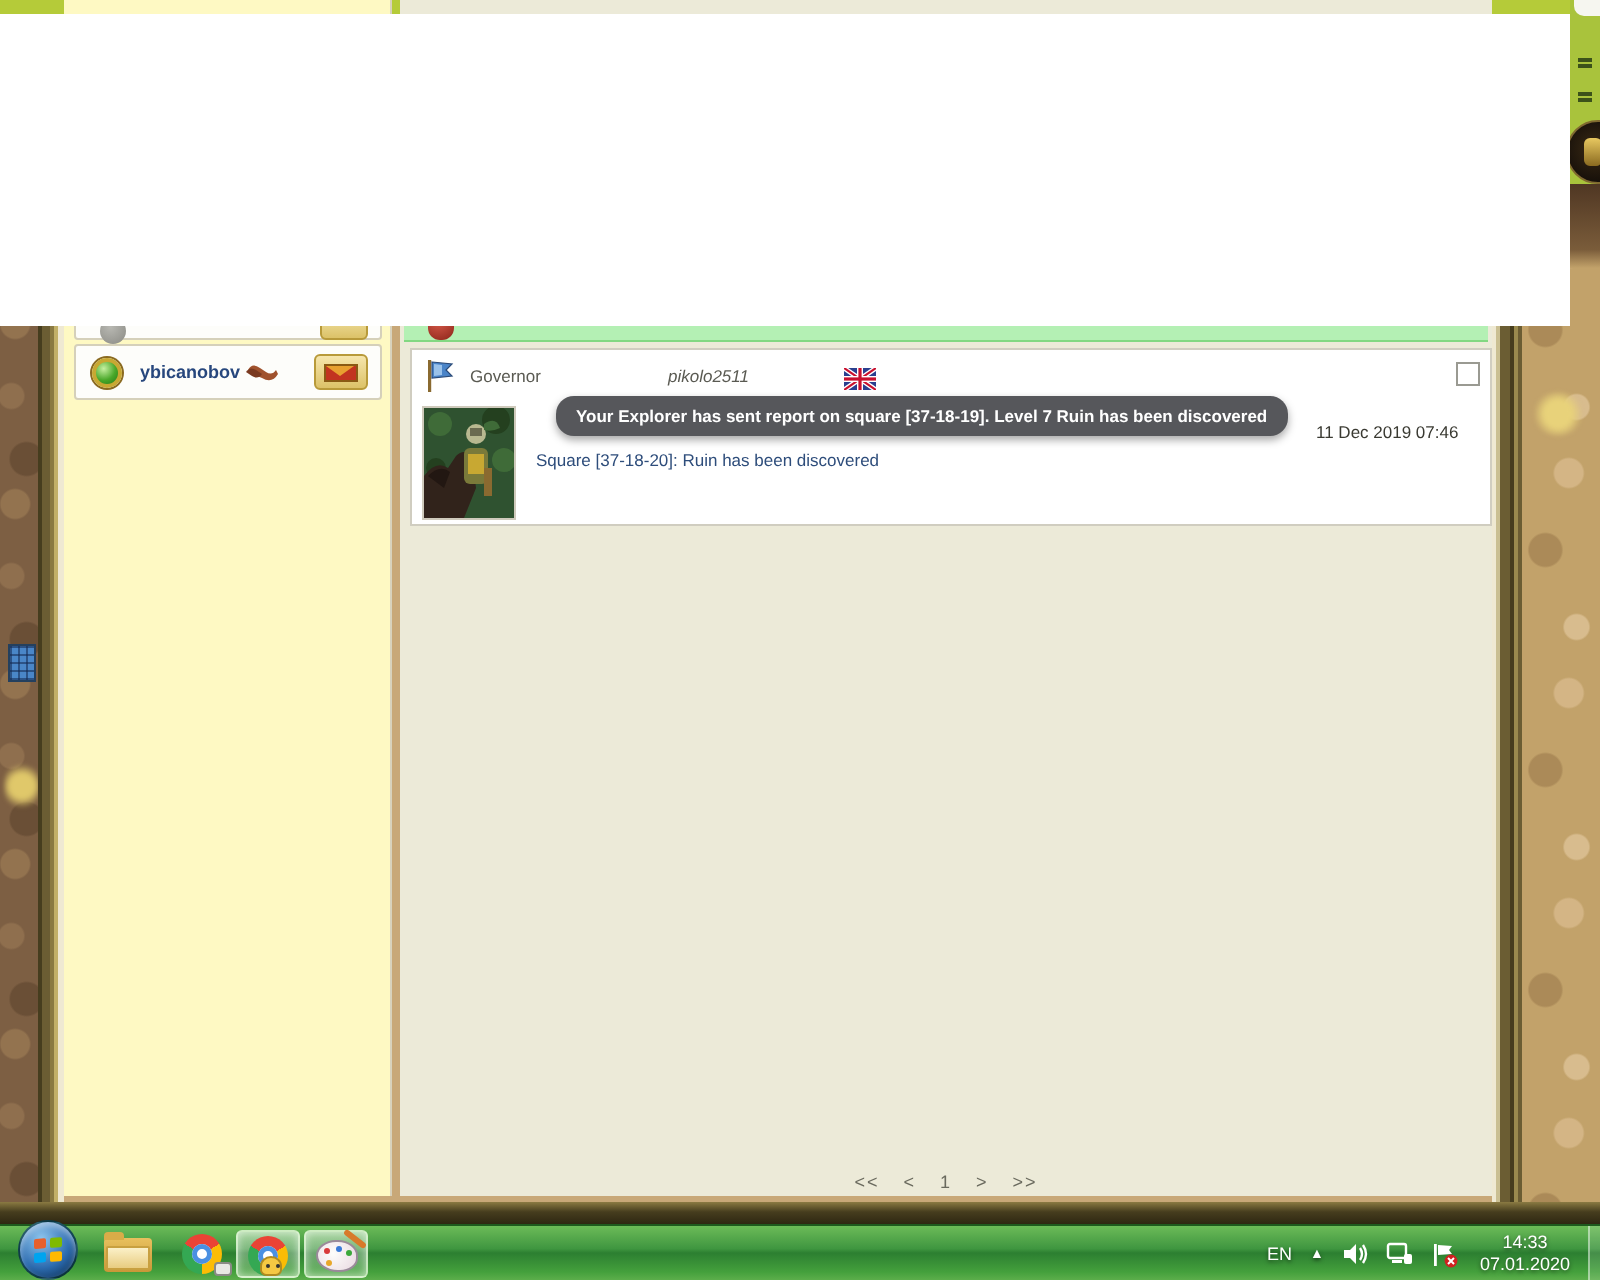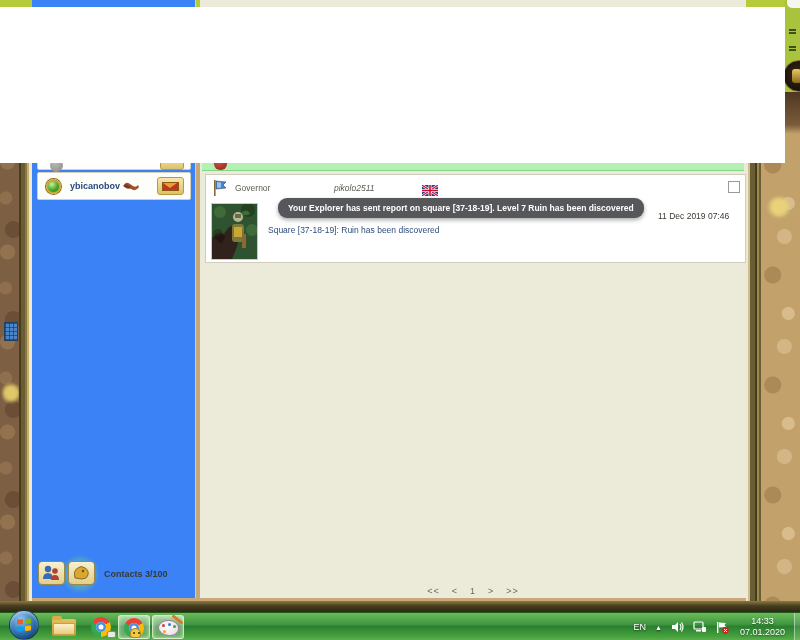--- a/index.html
+++ b/index.html
@@ -48,21 +48,21 @@
   .hud-circle { position:absolute; left:0; top:2px; width:32px; height:32px; border-radius:50%;
     background:radial-gradient(circle at 45% 45%, #3a2a14, #17100a 70%); border:1px solid #806a30; }
   .hud-circle-gem { position:absolute; left:9px; top:11px; width:9px; height:14px; border-radius:3px;
     background:linear-gradient(180deg,#e8c860,#8a6a20); }
 
   
   .white-overlay { position:absolute; left:0; top:7px; width:785px; height:156px; background:#ffffff; z-index:5; }
 
   
   .contacts-panel { position:absolute; left:32px; top:0; width:164px; height:598px;
-    background:#3b82f6; border-right:1px solid #d8d2bc; z-index:1; }
+    background:#fef9c3; border-right:1px solid #d8d2bc; z-index:1; }
   .contact-row { position:absolute; left:5px; width:154px; background:#fdfdfa;
     border:1px solid #d5d0ba; border-radius:2px; }
   .row-partial { top:150px; height:20px; }
   .row-partial .avatar-sliver { position:absolute; left:12px; top:8px; width:13px; height:13px;
     border-radius:50%; background:radial-gradient(circle at 40% 35%, #b8b8b2, #8a8a84); }
   .row-partial .gold-sliver { position:absolute; right:6px; top:6px; width:24px; height:13px;
     border:1px solid #b89a3a; border-radius:3px; background:linear-gradient(180deg,#f0e0a0,#dcc268); }
   .row-contact { top:172px; height:28px; }
   .status-orb { position:absolute; left:8px; top:6px; width:15px; height:15px; border-radius:50%;
     background:radial-gradient(circle at 35% 30%, #c6f0a0, #4aa82a 55%, #237a16);
@@ -189,38 +189,20 @@
       <div class="handshake-ico">
         <svg width="18" height="14" viewBox="0 0 18 14">
           <path d="M2 6 Q4 2 8 5 L11 7 Q14 9 16 6 L17 8 Q14 13 9 10 L4 8 Q2 8 2 6 Z" fill="#a0522d"></path>
           <path d="M1 7 Q3 4 6 6 L9 8 Q7 11 4 9 Z" fill="#7a3a20"></path>
         </svg>
       </div>
       <div class="mail-btn">
         <div class="mail-glyph"></div>
       </div>
     </div>
-    <div class="contacts-footer">
-      <div class="glow"></div>
-      <div class="foot-btn foot-btn-1">
-        <svg width="25" height="22" viewBox="0 0 25 22">
-          <circle cx="9" cy="7" r="3.2" fill="#3a6ab0"></circle>
-          <path d="M4 17 Q4 11 9 11 Q14 11 14 17 Z" fill="#3a6ab0"></path>
-          <circle cx="16" cy="9" r="2.8" fill="#b04038"></circle>
-          <path d="M12 18 Q12 13 16 13 Q20 13 20 18 Z" fill="#b04038"></path>
-        </svg>
-      </div>
-      <div class="foot-btn foot-btn-2">
-        <svg width="25" height="22" viewBox="0 0 25 22">
-          <path d="M6 16 Q4 8 9 6 Q12 3 16 6 Q20 8 19 13 Q18 17 13 17 Z" fill="#d8a830" stroke="#8a6a20" stroke-width="1"></path>
-          <circle cx="14" cy="9" r="1.2" fill="#6a4a10"></circle>
-        </svg>
-      </div>
-      <div class="contacts-count">Contacts 3/100</div>
-    </div>
   </div>
 
   <div class="messages-panel">
     <div class="highlight-strip">
       <div class="highlight-ico"></div>
     </div>
 
     <div class="message-card">
       <div class="msg-header">
         <div class="report-flag">
@@ -257,21 +239,21 @@
             <path d="M0 55 L0 34 Q6 26 12 30 L16 24 Q20 20 24 24 L26 40 L20 55 Z" fill="#31231b"></path>
             <path d="M2 34 Q8 28 13 32 L10 40 Z" fill="#221712"></path>
             <rect x="20" y="20" width="12" height="18" rx="3" fill="#7a7a3a"></rect>
             <rect x="22" y="23" width="8" height="10" fill="#c8a832"></rect>
             <circle cx="26" cy="13" r="5" fill="#b8b890"></circle>
             <rect x="23" y="10" width="6" height="4" fill="#6a6a50"></rect>
             <path d="M30 8 Q36 4 38 10 Q34 12 30 11 Z" fill="#3f6b38"></path>
             <rect x="30" y="30" width="4" height="14" fill="#8a6a30"></rect>
           </svg>
         </div>
-        <div class="body-text">Square [37-18-19]: Ruin has been discovered</div>
+        <div class="body-text">Square [37-18-20]: Ruin has been discovered</div>
       </div>
     </div>
 
     <div class="pagination">
       <span>&lt;&lt;</span><span>&lt;</span><span>1</span><span>&gt;</span><span>&gt;&gt;</span>
     </div>
   </div>
 
   <div class="tooltip">Your Explorer has sent report on square [37-18-19]. Level 7 Ruin has been discovered</div>
 

